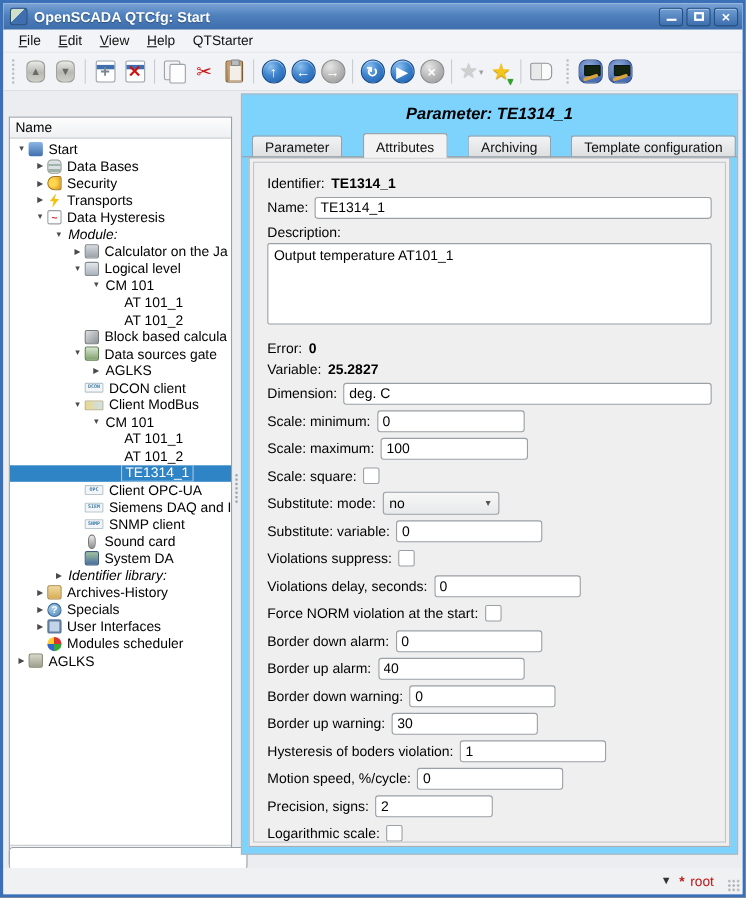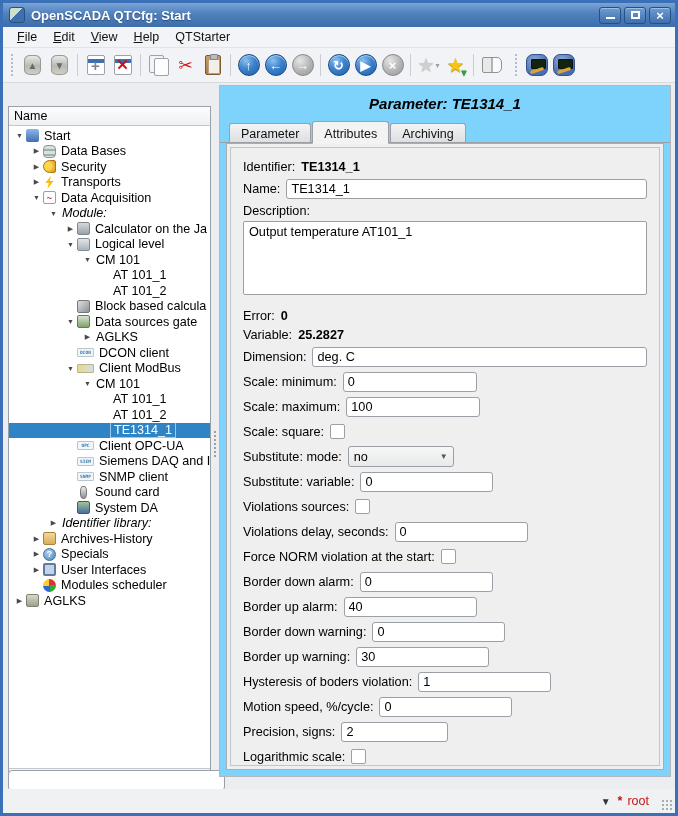--- a/index.html
+++ b/index.html
@@ -131,21 +131,21 @@
 
   
   .splitter{ position:absolute; left:209px; top:0; width:6px; height:679px; cursor:col-resize; }
   .splitter::after{ content:""; position:absolute; left:2px; top:348px; height:26px; border-left:2px dotted #9aa0a6; }
 
   
   .right-panel{ position:absolute; left:216px; top:2px; width:452px; height:692px; background:#7dd3fc;
                 border:1px solid #b3b6ba; display:flex; flex-direction:column; }
   .panel-title{ text-align:center; font-size:15px; font-weight:bold; font-style:italic; padding:9px 0 8px; color:#000; }
 
-  .tabbar{ display:flex; align-items:flex-end; padding-left:9px; position:relative; height:23px; flex:none; }
+  .tabbar{ display:flex; align-items:flex-end; padding-left:9px; position:relative; height:23px; flex:none;justify-content:space-between; }
   .tabbar::after{ content:""; position:absolute; left:0; right:0; bottom:0; border-bottom:1px solid #9aa0a6; }
   .tab{ font-size:12.5px; padding:3px 11px 3px; border:1px solid #9aa0a6; border-bottom:none;
         border-radius:3px 3px 0 0; background:linear-gradient(180deg,#f2f3f4,#dcdee0); margin-right:1px;
         position:relative; z-index:0; color:#111; height:20px; white-space:nowrap; }
   .tab.active{ background:#f3f3f3; z-index:2; height:23px; padding-top:5px; margin-bottom:-1px; border-bottom:1px solid #f3f3f3; }
 
   .tab-pane{ flex:1; margin:0 6px 6px; border:1px solid #a9adb2; background:#efefef; padding:3px; overflow:hidden; }
   .scroll-frame{ height:100%; border:1px solid #c2c5c9; background:#efefef; padding:9px 12px 6px; overflow:hidden; }
 
   
@@ -291,21 +291,21 @@
             <span class="lbl">Security</span>
           </div>
           <div class="trow" style="padding-left: 21px;">
             <span class="arrow">▶</span>
             <span class="ti ti-bolt"></span>
             <span class="lbl">Transports</span>
           </div>
           <div class="trow" style="padding-left: 21px;">
             <span class="arrow">▼</span>
             <span class="ti ti-wave">~</span>
-            <span class="lbl">Data Acquisition</span>
+            <span class="lbl">Data Hysteresis</span>
           </div>
           <div class="trow" style="padding-left: 38px;">
             <span class="arrow">▼</span>
             <span class="lbl it">Module:</span>
           </div>
           <div class="trow" style="padding-left: 55px;">
             <span class="arrow">▶</span>
             <span class="ti ti-calc"></span>
             <span class="lbl">Calculator on the Ja</span>
           </div>
@@ -433,20 +433,21 @@
     <div class="splitter"></div>
 
     <input class="filter-input" placeholder="" style="">
 
     <div class="right-panel">
       <div class="panel-title">Parameter: TE1314_1</div>
       <div class="tabbar" id="tabbar">
           <div class="tab">Parameter</div>
           <div class="tab active">Attributes</div>
           <div class="tab">Archiving</div>
+          <div class="tab">Template configuration</div>
         </div>
       <div class="tab-pane">
         <div class="scroll-frame" id="formarea"><div class="frow stat">
               <span class="flabel">Identifier:</span>
               <span class="fvalue">TE1314_1</span>
             </div><div class="frow">
               <span class="flabel">Name:</span>
               <input class="finput flex" value="TE1314_1" style="">
             </div><div class="frow short">
               <span class="flabel">Description:</span>
@@ -471,21 +472,21 @@
             </div><div class="frow">
               <span class="flabel">Substitute: mode:</span>
               <span class="fselect" style="width: 106px;">
                 <span>no</span>
                 <span class="caret">▼</span>
               </span>
             </div><div class="frow">
               <span class="flabel">Substitute: variable:</span>
               <input class="finput" value="0" style="width: 133px;">
             </div><div class="frow">
-              <span class="flabel">Violations sources:</span>
+              <span class="flabel">Violations suppress:</span>
               <span class="fcheck"></span>
             </div><div class="frow">
               <span class="flabel">Violations delay, seconds:</span>
               <input class="finput" value="0" style="width: 133px;">
             </div><div class="frow">
               <span class="flabel">Force NORM violation at the start:</span>
               <span class="fcheck"></span>
             </div><div class="frow">
               <span class="flabel">Border down alarm:</span>
               <input class="finput" value="0" style="width: 133px;">

